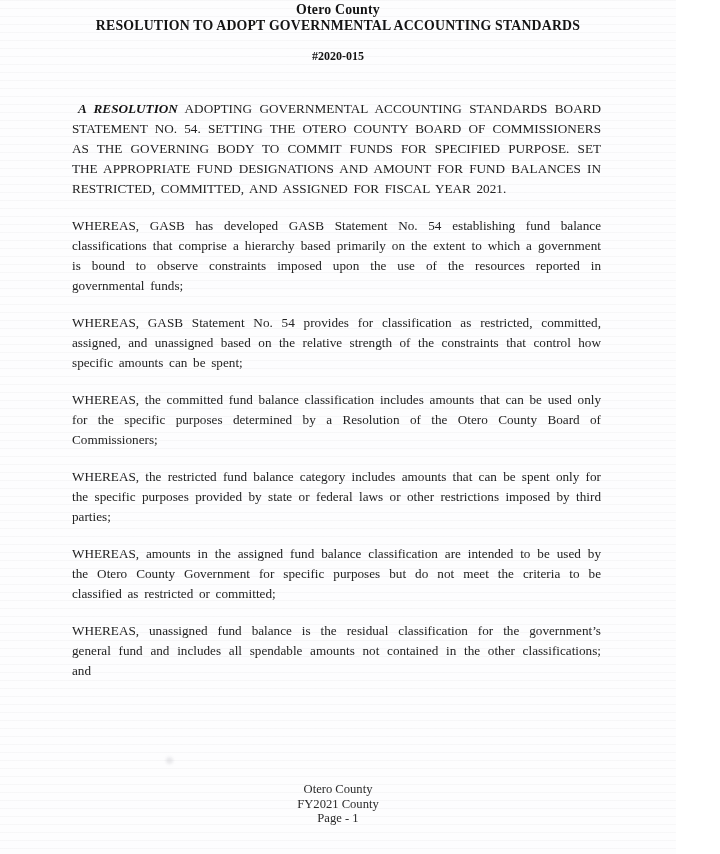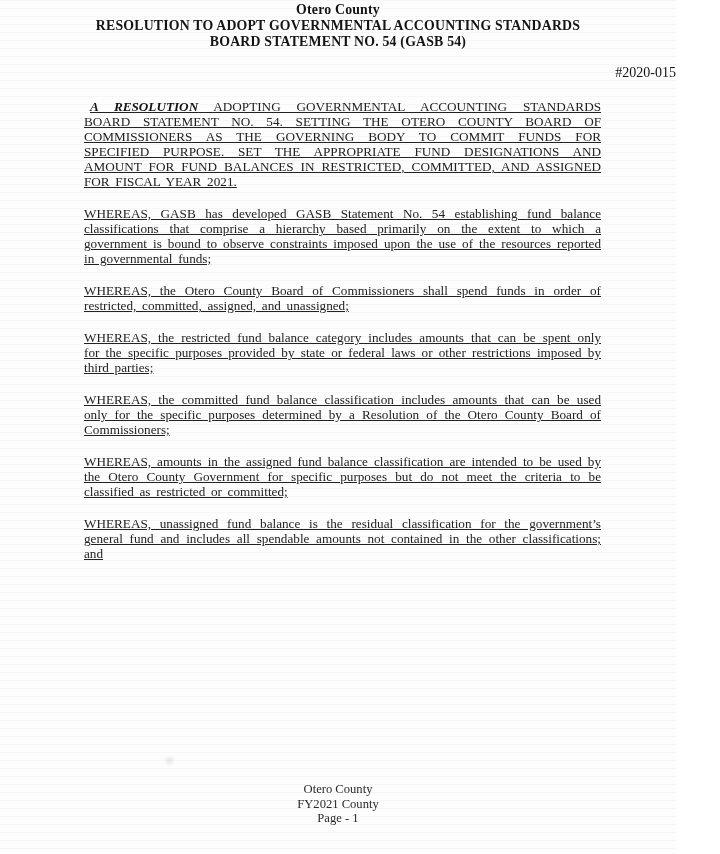--- a/index.html
+++ b/index.html
@@ -32,39 +32,37 @@
   }
   .h-line {
     font-weight: bold;
     font-size: 13.8px;
     line-height: 16px;
     letter-spacing: 0.2px;
     color: #141414;
   }
   .res-number {
     margin-top: 15px;
-    font-weight: normal;
-    font-size: 14px;
+    font-weight: bold;
+    font-size: 12px;
     line-height: 15px;
     color: #141414;
-    text-align: right;
   }
 
   
   .doc-body {
     position: absolute;
-    left: 84px;
+    left: 72px;
     right: 75px;
     top: 99px;
     font-size: 13.2px;
-    line-height: 15px;
+    line-height: 20px;
     text-align: justify;
     word-spacing: 2.4px;
     color: #222222;
-    text-decoration: underline;
   }
   .para {
     margin: 0 0 17px 0;
   }
   .lead-para {
     text-indent: 6px;
   }
   .lead-in {
     font-weight: bold;
     font-style: italic;
@@ -106,30 +104,29 @@
   }
 </style>
 </head>
 <body>
 
 <div class="sheet">
 
   <div class="doc-header">
     <div class="h-line">Otero County</div>
     <div class="h-line">RESOLUTION TO ADOPT GOVERNMENTAL ACCOUNTING STANDARDS</div>
-    <div class="h-line">BOARD STATEMENT NO. 54 (GASB 54)</div>
     <div class="res-number">#2020-015</div>
   </div>
 
   <div class="doc-body">
     <p class="para lead-para"><span class="lead-in">A RESOLUTION</span><span> ADOPTING GOVERNMENTAL ACCOUNTING STANDARDS BOARD STATEMENT NO. 54. SETTING THE OTERO COUNTY BOARD OF COMMISSIONERS AS THE GOVERNING BODY TO COMMIT FUNDS FOR SPECIFIED PURPOSE. SET THE APPROPRIATE FUND DESIGNATIONS AND AMOUNT FOR FUND BALANCES IN RESTRICTED, COMMITTED, AND ASSIGNED FOR FISCAL YEAR 2021.</span></p>
     <p class="para">WHEREAS, GASB has developed GASB Statement No. 54 establishing fund balance classifications that comprise a hierarchy based primarily on the extent to which a government is bound to observe constraints imposed upon the use of the resources reported in governmental funds;</p>
-    <p class="para">WHEREAS, the Otero County Board of Commissioners shall spend funds in order of restricted, committed, assigned, and unassigned;</p>
+    <p class="para">WHEREAS, GASB Statement No. 54 provides for classification as restricted, committed, assigned, and unassigned based on the relative strength of the constraints that control how specific amounts can be spent;</p>
+    <p class="para">WHEREAS, the committed fund balance classification includes amounts that can be used only for the specific purposes determined by a Resolution of the Otero County Board of Commissioners;</p>
     <p class="para">WHEREAS, the restricted fund balance category includes amounts that can be spent only for the specific purposes provided by state or federal laws or other restrictions imposed by third parties;</p>
-    <p class="para">WHEREAS, the committed fund balance classification includes amounts that can be used only for the specific purposes determined by a Resolution of the Otero County Board of Commissioners;</p>
     <p class="para">WHEREAS, amounts in the assigned fund balance classification are intended to be used by the Otero County Government for specific purposes but do not meet the criteria to be classified as restricted or committed;</p>
     <p class="para">WHEREAS, unassigned fund balance is the residual classification for the government’s general fund and includes all spendable amounts not contained in the other classifications; and</p>
   </div>
 
   <div class="doc-footer">
     <div>Otero County</div>
     <div>FY2021 County</div>
     <div>Page - 1</div>
   </div>
 

